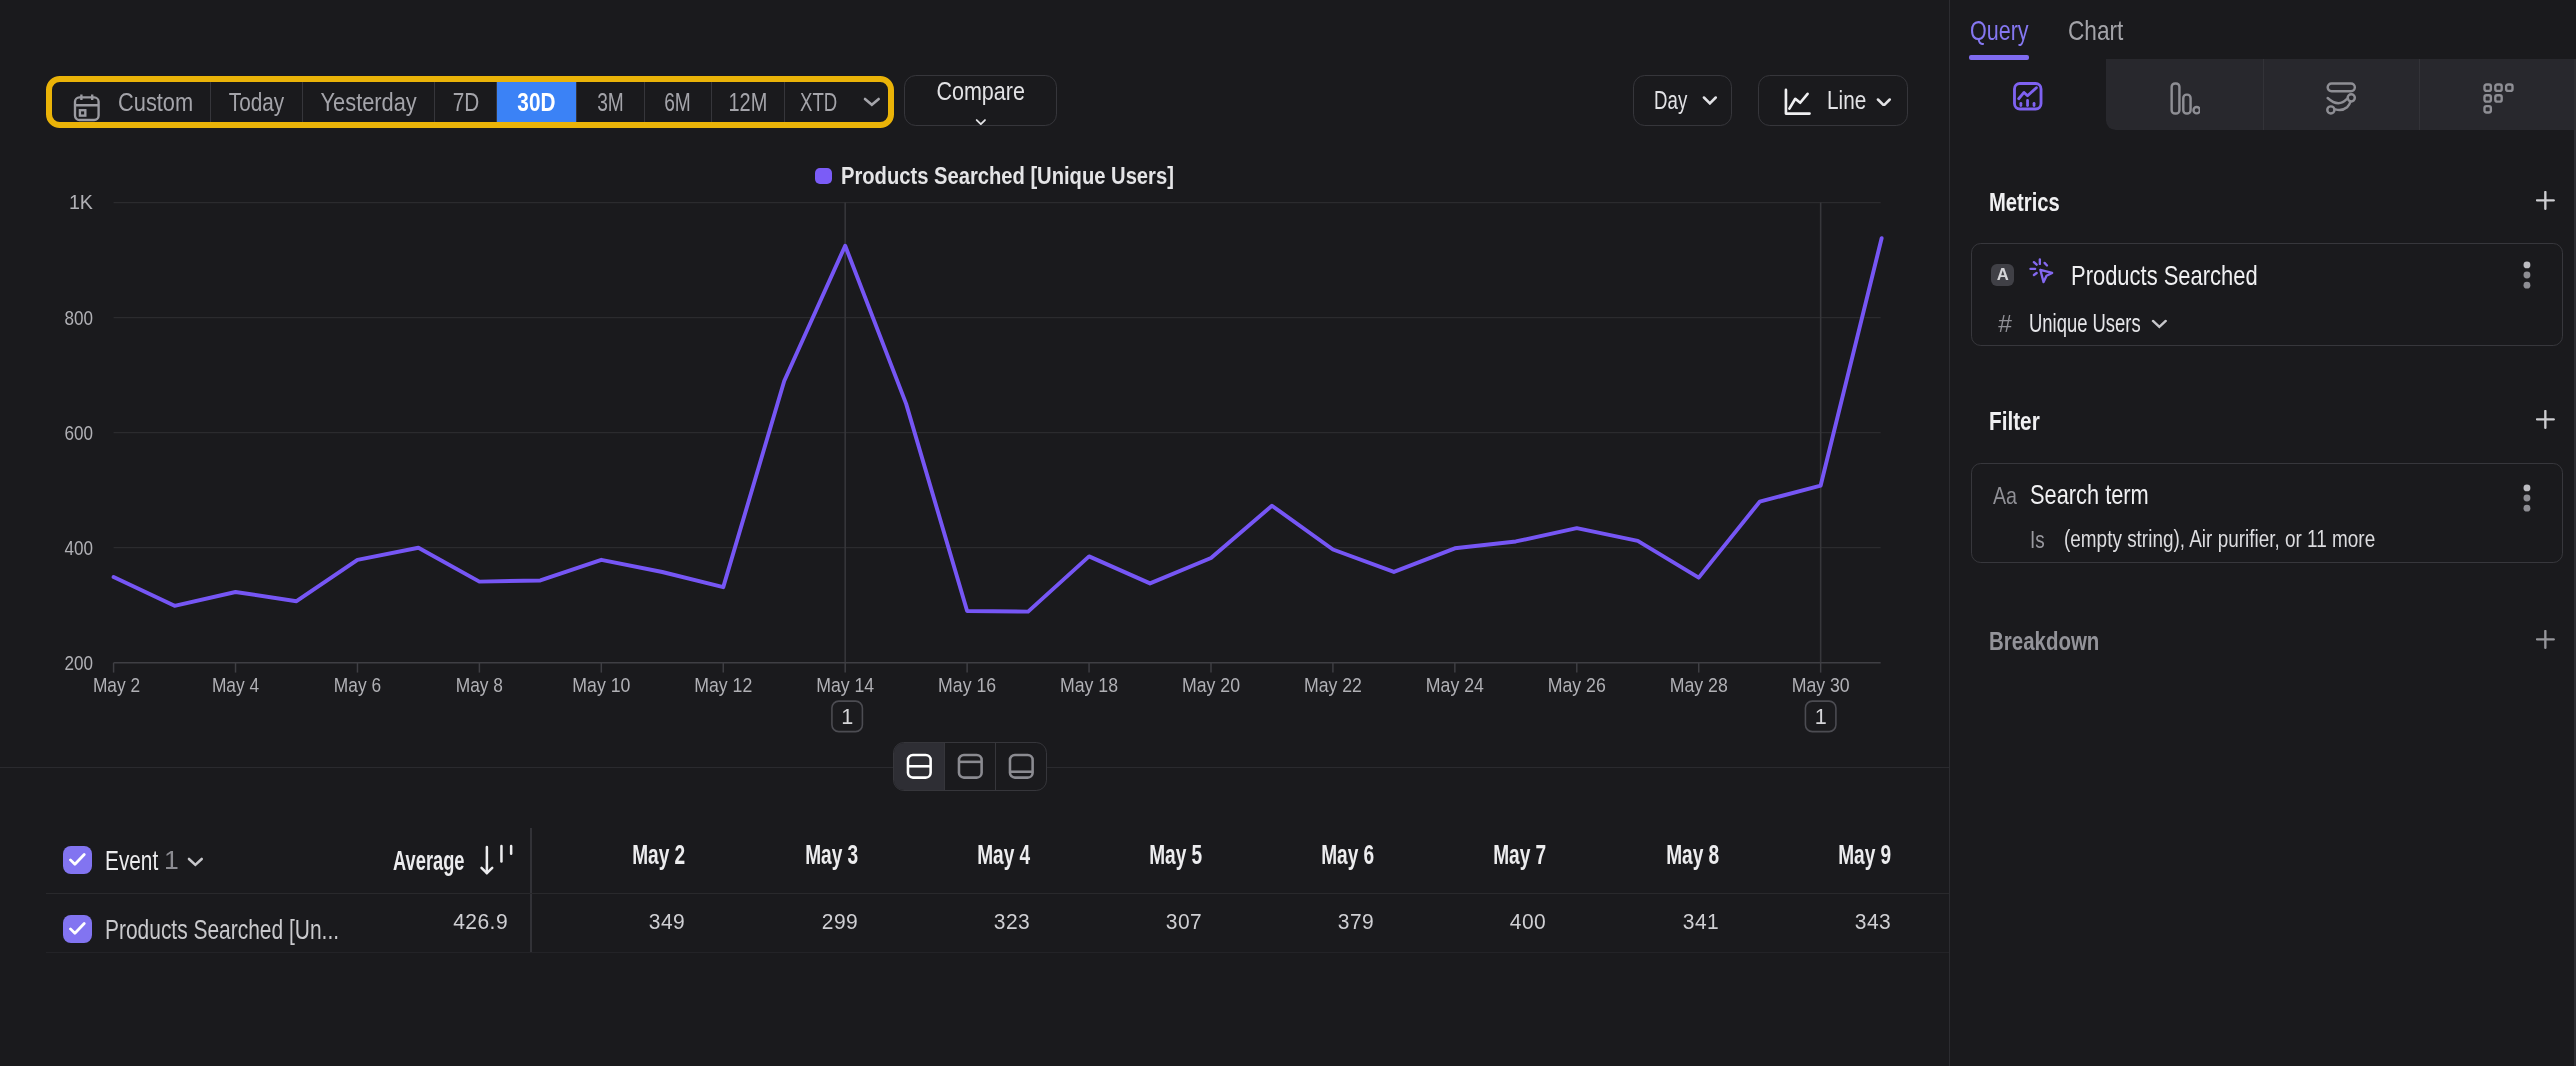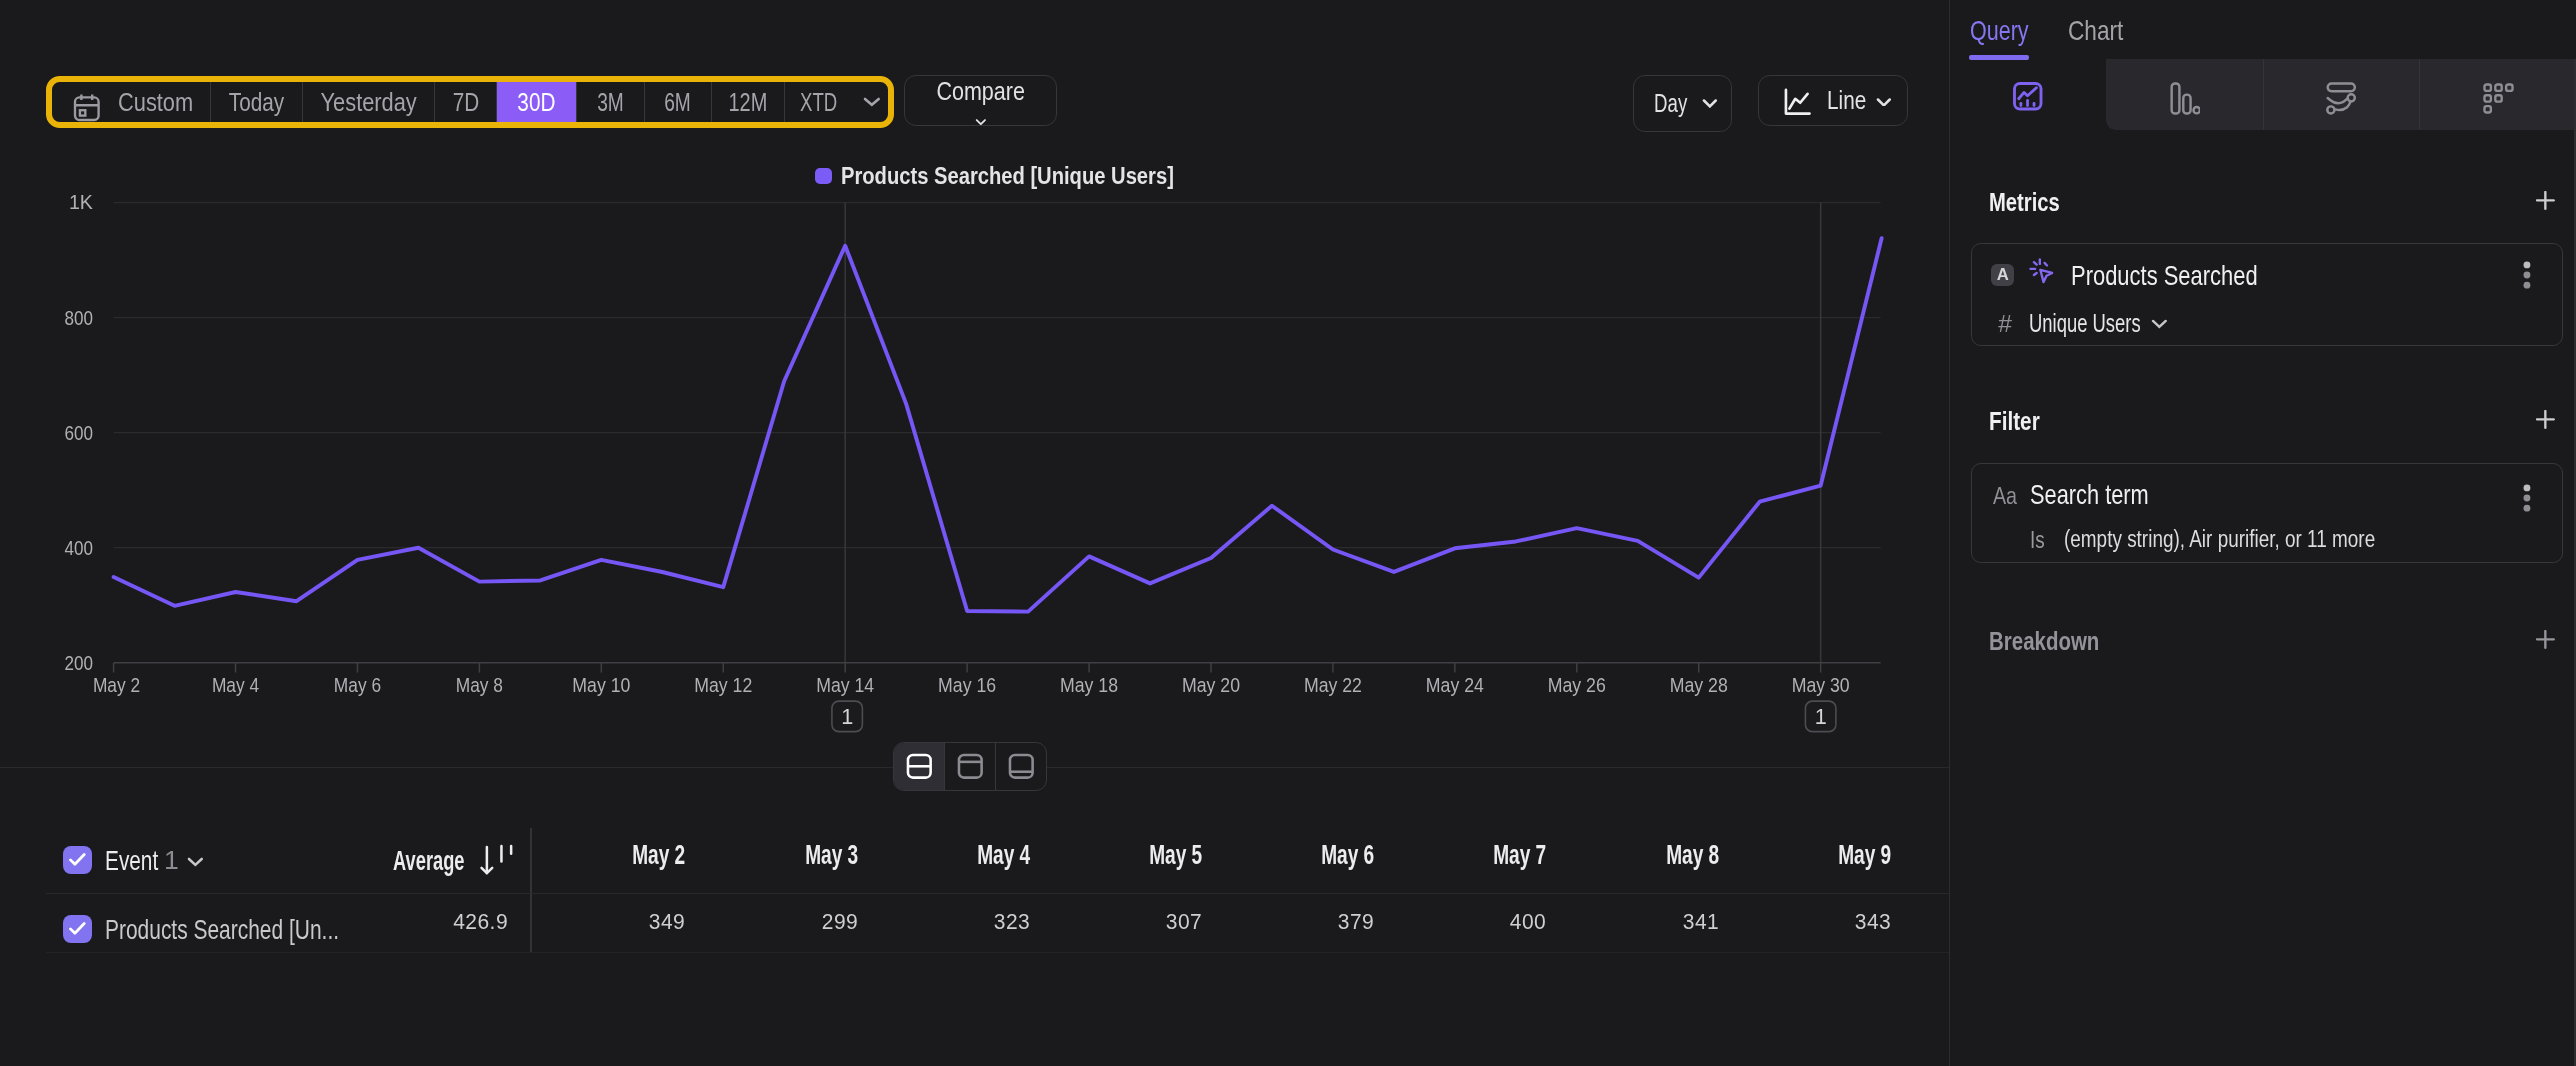--- a/index.html
+++ b/index.html
@@ -5,21 +5,21 @@
   html,body{margin:0;padding:0;}
   body{width:2576px;height:1067px;background:#1a1a1d;font-family:"Liberation Sans",sans-serif;position:relative;overflow:hidden;}
   .abs{position:absolute;}
   .cx{display:inline-block;transform-origin:0 50%;white-space:nowrap;}
   .cxc{display:inline-block;transform-origin:50% 50%;white-space:nowrap;}
   .cxr{display:inline-block;transform-origin:100% 50%;white-space:nowrap;}
   
   .seg{left:46px;top:76px;width:848px;height:52px;border:6px solid #eab308;border-radius:13.8px;box-sizing:border-box;display:flex;overflow:hidden;}
   .seg .cell{display:flex;align-items:center;justify-content:center;border-left:1px solid #36363b;box-sizing:border-box;color:#a4a4aa;font-size:26.6px;}
   .seg .cell:first-child{border-left:none;}
-  .seg .sel{background:#8b5cf6;color:#fff;font-weight:400;}
+  .seg .sel{background:#3b82f6;color:#fff;font-weight:700;}
   .btn{border:1px solid #36363b;border-radius:11.8px;box-sizing:border-box;display:flex;align-items:center;justify-content:center;color:#e2e2e5;font-size:25.6px;font-weight:500;}
   
   .legend{left:815px;top:162px;display:flex;align-items:center;gap:9.8px;}
   .legend .sw{width:16.7px;height:16.7px;border-radius:4.9px;background:#7b5cf7;}
   .legend .lt{color:#e4e4e6;font-size:24.6px;font-weight:700;}
   
   .hsep{left:0;top:767px;width:1949px;height:1px;background:#2a2a2e;}
   .laygrp{left:893px;top:742px;width:154px;height:49px;border:1px solid #36363b;border-radius:10.8px;box-sizing:border-box;display:flex;background:#1a1a1d;}
   .laygrp .lcell{flex:1;display:flex;align-items:center;justify-content:center;border-left:1px solid #36363b;box-sizing:border-box;}
   .laygrp .lcell:first-child{border-left:none;border-radius:9.8px 0 0 9.8px;background:#2e2e34;}
@@ -81,21 +81,21 @@
   </div>
 </div>
 
 <div class="abs btn" style="left:904px;top:75px;width:153px;height:51px;gap:11.8px;font-size:26.6px;flex-direction:column;">
   <span class="cxc" style="transform:scaleX(0.81);">Compare</span>
   <svg width="15.7" height="8.9" viewBox="0 0 16 9" fill="none" stroke="#e2e2e5" stroke-width="2.6" stroke-linecap="round">
       <path d="M2 1.5 L8 7.5 L14 1.5"></path>
     </svg>
 </div>
 
-<div class="abs btn" style="left:1633px;top:75px;width:99px;height:57px;gap:8px;font-size:26.6px;">
+<div class="abs btn" style="left:1633px;top:75px;width:99px;height:51px;gap:8px;font-size:26.6px;">
   <span class="cxc" style="transform:scaleX(0.70);">Day</span>
   <svg width="15.7" height="8.9" viewBox="0 0 16 9" fill="none" stroke="#e2e2e5" stroke-width="2.6" stroke-linecap="round">
       <path d="M2 1.5 L8 7.5 L14 1.5"></path>
     </svg>
 </div>
 
 <div class="abs btn" style="left:1746px;top:75px;width:150px;height:51px;font-size:26.6px;margin-left:12px;">
   <svg style="position:absolute;left:22.6px;top:10.8px;" width="30.5" height="30.5" viewBox="0 0 31 31" fill="none" stroke="#efeff1" stroke-width="2.7" stroke-linecap="round" stroke-linejoin="round">
     <path d="M4 3 L4 27 L28 27"></path>
     <path d="M7.5 22 L13.5 12 L18.5 16 L26 7"></path>

